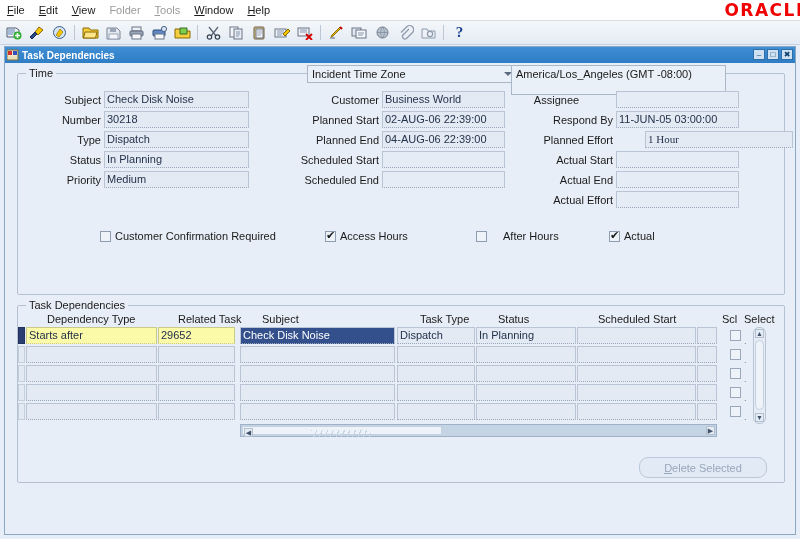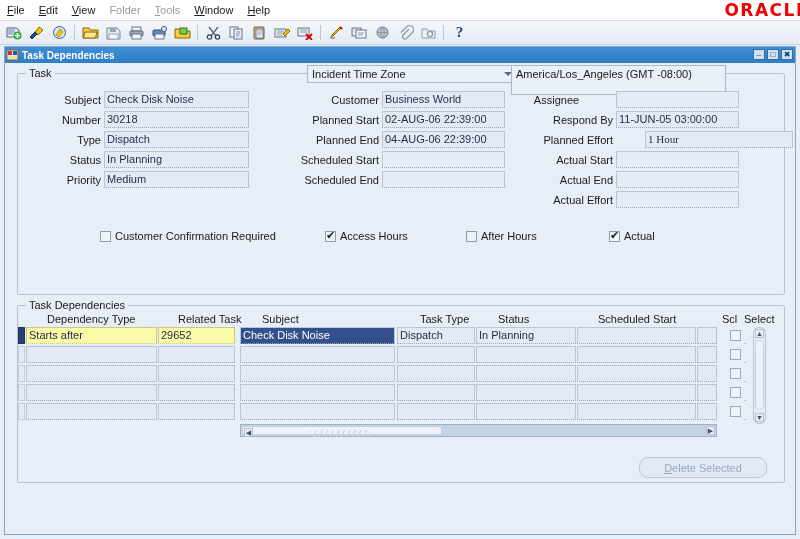--- a/index.html
+++ b/index.html
@@ -358,21 +358,21 @@
         <div class="winbtn">
             <span class="gl">□</span>
           </div>
         <div class="winbtn">
             <span class="gl">✖</span>
           </div>
       </div>
     </div>
 
     <div class="group" style="left:12px; top:26px; width:768px; height:222px;">
-      <div class="grouplabel">Task</div>
+      <div class="grouplabel">Time</div>
     </div>
 
     <div class="combo" style="left:302px; top:18px; width:209px;">
       <span>Incident Time Zone</span>
       <span class="arrow"></span>
     </div>
     <div class="tzbox" style="left:506px; top:18px; width:215px;">America/Los_Angeles (GMT -08:00)</div>
 
     <div class="lbl" style="left:20px; top:45px; width:76px;">Subject</div>
     <div class="fld" style="left:99px; top:44px; width:145px;">Check Disk Noise</div>
@@ -423,21 +423,21 @@
     <div class="fld empty" style="left:611px; top:144px; width:123px;"></div>
 
     <div class="cb-wrap" style="left:95px; top:183px;">
       <span class="cbox"></span>
       <span>Customer Confirmation Required</span>
     </div>
     <div class="cb-wrap" style="left:320px; top:183px;">
       <span class="cbox checked"></span>
       <span>Access Hours</span>
     </div>
-    <div class="cb-wrap" style="left:461px; top:183px;">
+    <div class="cb-wrap" style="left:471px; top:183px;gap:12px;">
       <span class="cbox"></span>
       <span>After Hours</span>
     </div>
     <div class="cb-wrap" style="left:604px; top:183px;">
       <span class="cbox checked"></span>
       <span>Actual</span>
     </div>
 
     <div class="group" style="left:12px; top:258px; width:768px; height:178px;">
       <div class="grouplabel">Task Dependencies</div>

